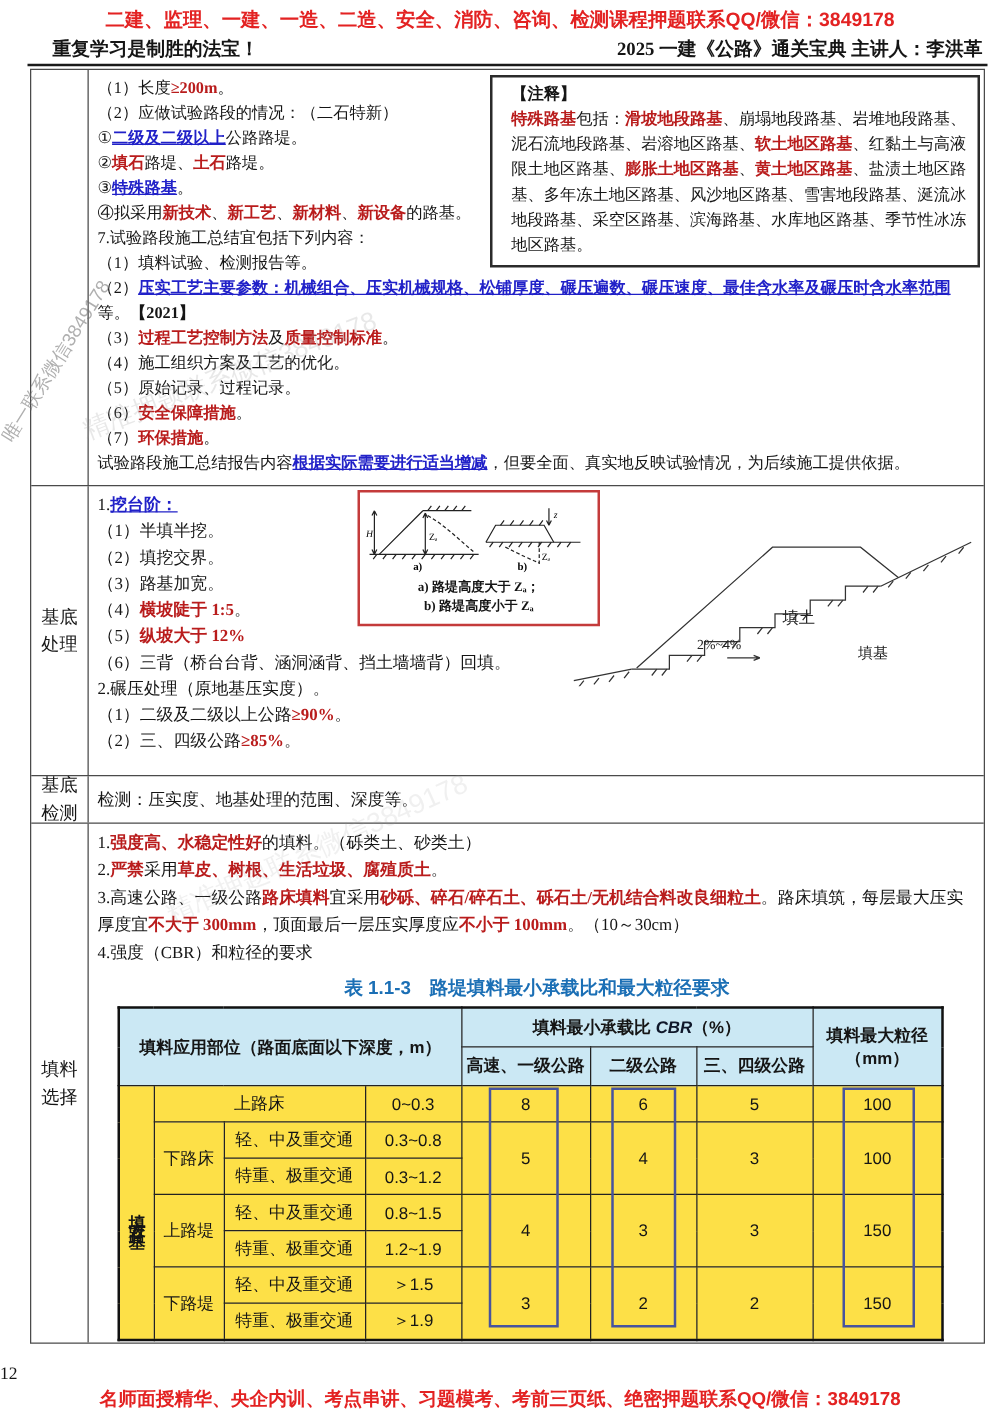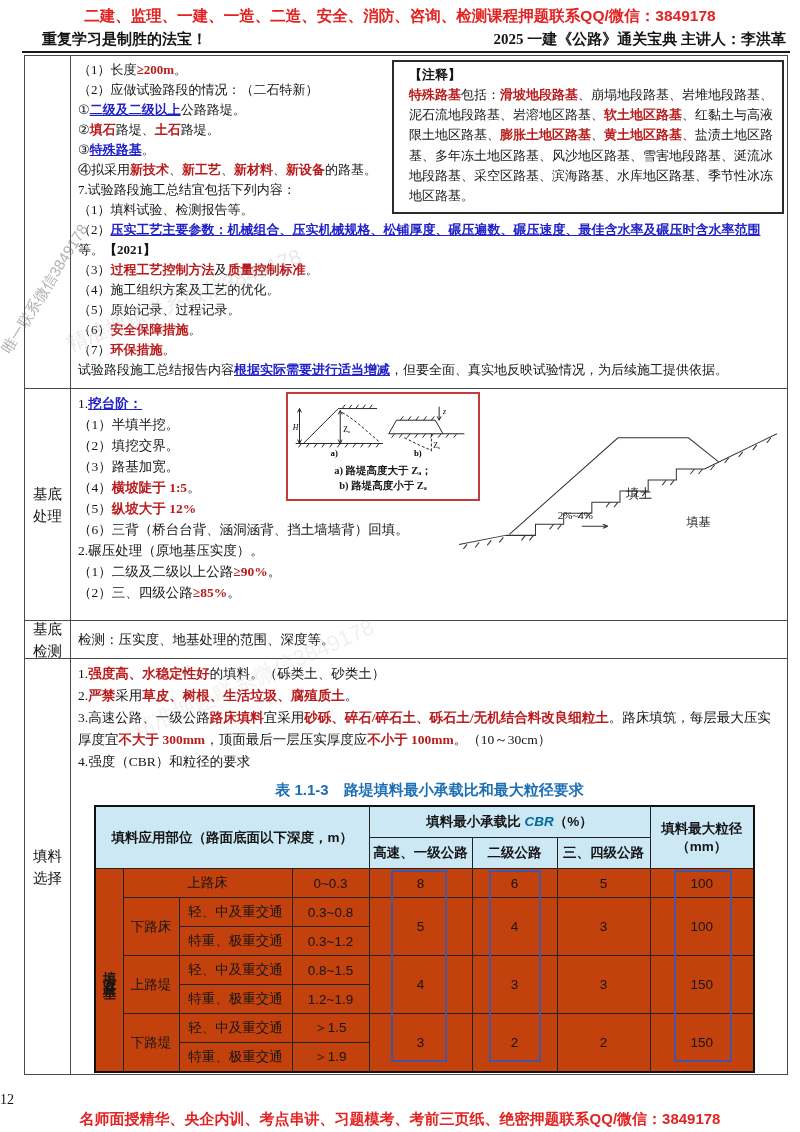--- a/index.html
+++ b/index.html
@@ -35,38 +35,38 @@
   
   .line{line-height:20px;}
   .s2 .line{line-height:21px;font-size:13.5px;}
   .s3 .line{line-height:30px;font-size:13.5px;}
   .s4 .line{line-height:22px;font-size:13.5px;}
   .s1-top{margin-right:392px;}
   .sk{color:#151515;}
   .sb{color:#b91c1c;font-weight:bold;}
   .su{color:#2121c8;font-weight:bold;text-decoration:underline;}
   .sB{color:#151515;font-weight:bold;}
-  .si{color:#0369a1;font-weight:bold;font-style:italic;text-align:right;}
+  .si{color:#0f172a;font-weight:bold;font-style:italic;text-align:right;}
   
   .notebox{position:absolute;right:3px;top:4px;width:364px;border:2px solid #2b2b2b;
            background:#fff;padding:3px 9px 6px 15px;font-size:13px;line-height:20.2px;z-index:2;}
   
   .benchbox{position:absolute;left:215px;top:3px;width:186px;height:103px;
             border:2.5px solid #c43b3b;background:#fff;padding:1px 2px;z-index:3;box-sizing:content-box;}
   .benchbox .cap{font-size:10.5px;line-height:15px;text-align:center;font-weight:bold;}
   .slopesvg{position:absolute;left:382px;top:8px;z-index:1;}
   svg text{font-family:"Liberation Serif",serif;}
   
   .tbl-title{text-align:center;color:#1b6fb5;font-weight:bold;font-size:15px;
              font-family:"Liberation Sans","DejaVu Sans",sans-serif;margin:8px 0 5px 0;}
   .tablewrap{position:relative;width:659px;margin-left:16px;}
   table.tbl{border-collapse:collapse;width:659px;table-layout:fixed;
             font-family:"Liberation Sans","DejaVu Sans",sans-serif;font-size:13.5px;}
   table.tbl td{border:1px solid #222;text-align:center;vertical-align:middle;
-               padding:0;height:28px;background:#c2410c;}
+               padding:0;height:28px;background:#fde047;}
   table.tbl{border:2px solid #111;}
   table.tbl tr.th td{background:#cbe8f4;font-weight:bold;height:30px;}
   td.vlab{writing-mode:vertical-rl;text-orientation:upright;letter-spacing:5px;
           font-weight:bold;padding:2px 0;}
   .hl{position:absolute;border:2px solid #47549e;background:transparent;z-index:4;}
   .hl1{left:297px;top:65px;width:52px;height:188px;}
   .hl2{left:395px;top:65px;width:48px;height:188px;}
   .hl3{left:580px;top:65px;width:54px;height:188px;}
 </style>
 </head>

